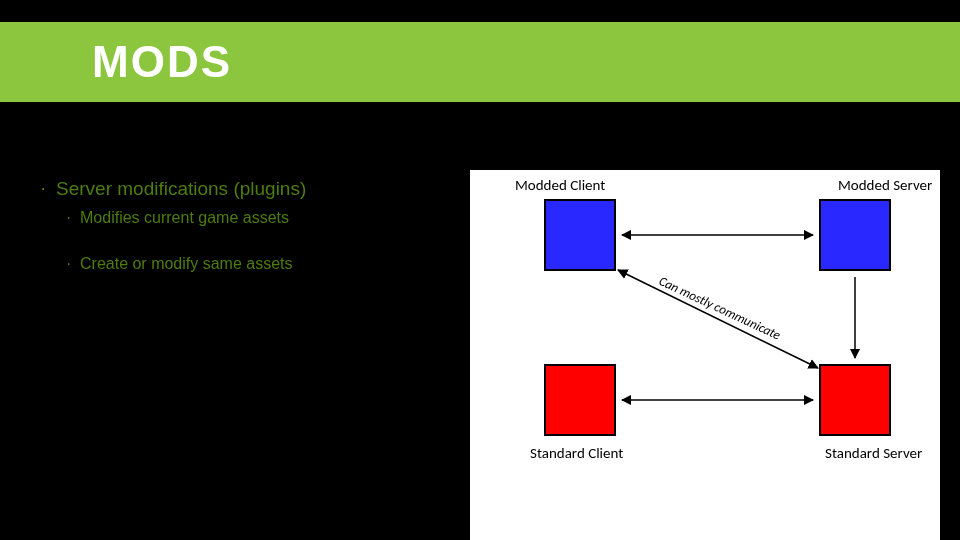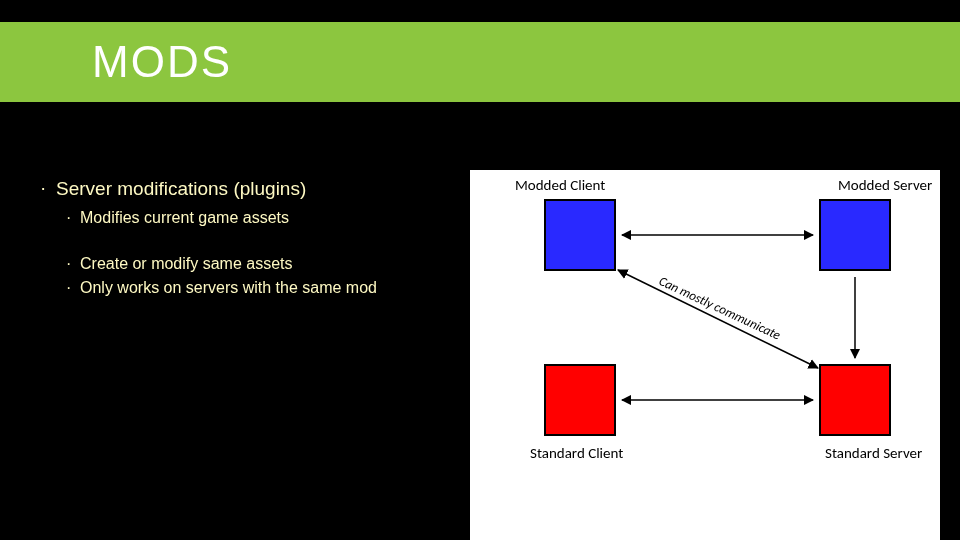--- a/index.html
+++ b/index.html
@@ -15,31 +15,31 @@
     top: 22px;
     left: 0;
     width: 100%;
     height: 80px;
     background: #8cc63f;
     display: flex;
     align-items: center;
   }
   .title-text {
     font-size: 44px;
-    font-weight: 400;
+    font-weight: 700;
     letter-spacing: 2px;
     color: #fff;
     margin-left: 92px;
   }
   .content {
     position: absolute;
     top: 178px;
     left: 40px;
     width: 430px;
-    color: #fef9c3;
+    color: #4d7c0f;
   }
   .l1 {
     font-size: 19px;
     font-weight: 400;
     margin-bottom: 6px;
     padding-left: 16px;
     position: relative;
   }
   .l1::before {
     content: "·";
@@ -79,21 +79,20 @@
   <div class="title-text">MODS</div>
 </div>
 
 <div class="content">
   <div class="l1">Server modifications (plugins)</div>
   <div class="l2-group">
     <div class="l2">Modifies current game assets</div>
   </div>
   <div class="l2-group">
     <div class="l2">Create or modify same assets</div>
-    <div class="l2">Only works on servers with the same mod</div>
   </div>
 </div>
 
 <div class="diagram">
   <svg viewBox="0 0 470 300" width="470" height="300">
 
     <defs>
       <marker id="arr" viewBox="0 0 10 10" refX="9" refY="5" markerWidth="7" markerHeight="7" orient="auto-start-reverse">
         <path d="M 0 0 L 10 5 L 0 10 z" fill="#000"></path>
       </marker>

